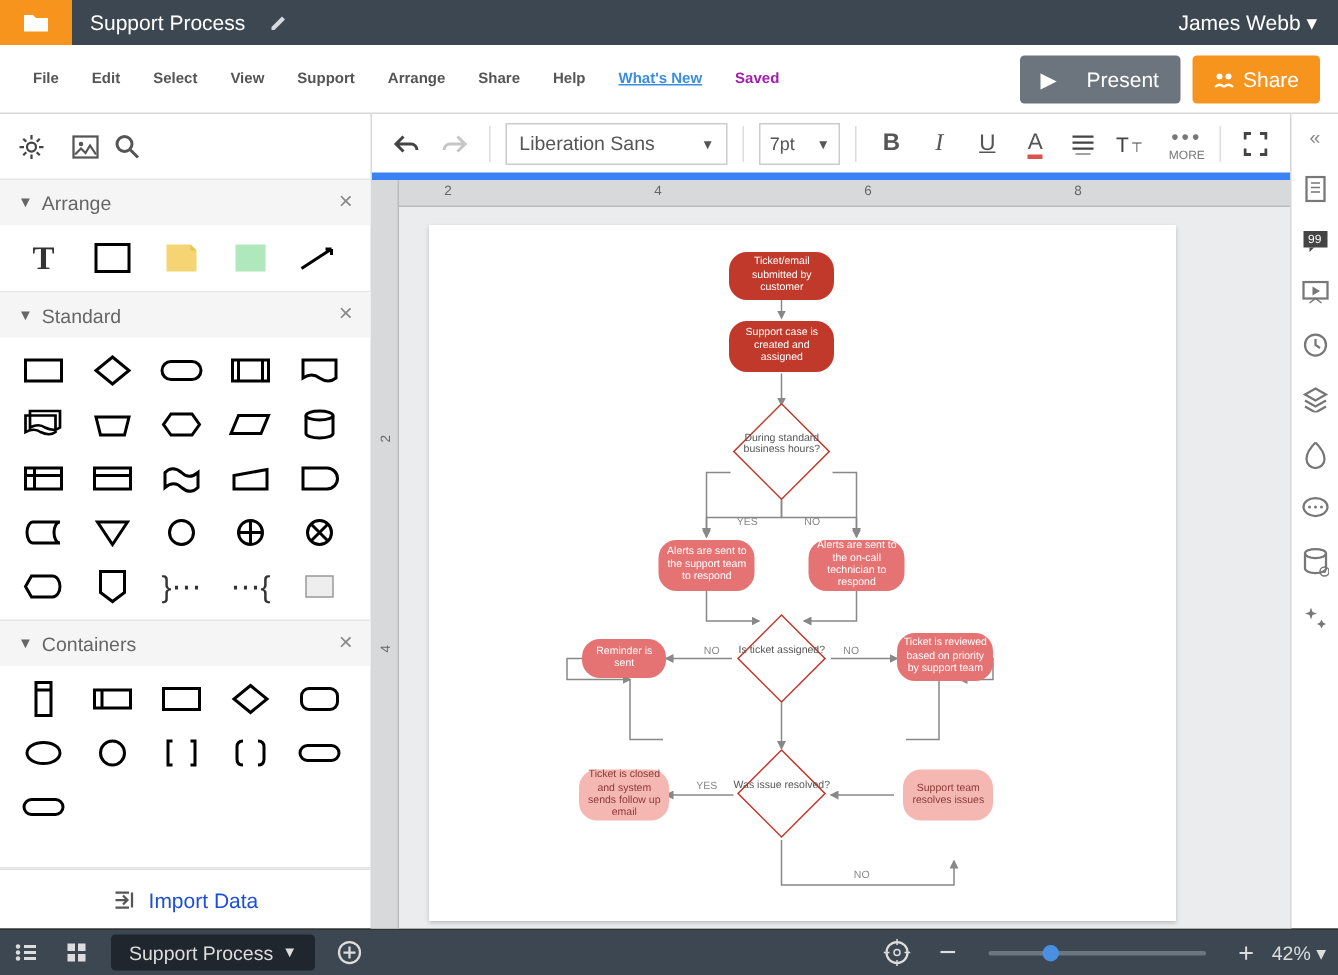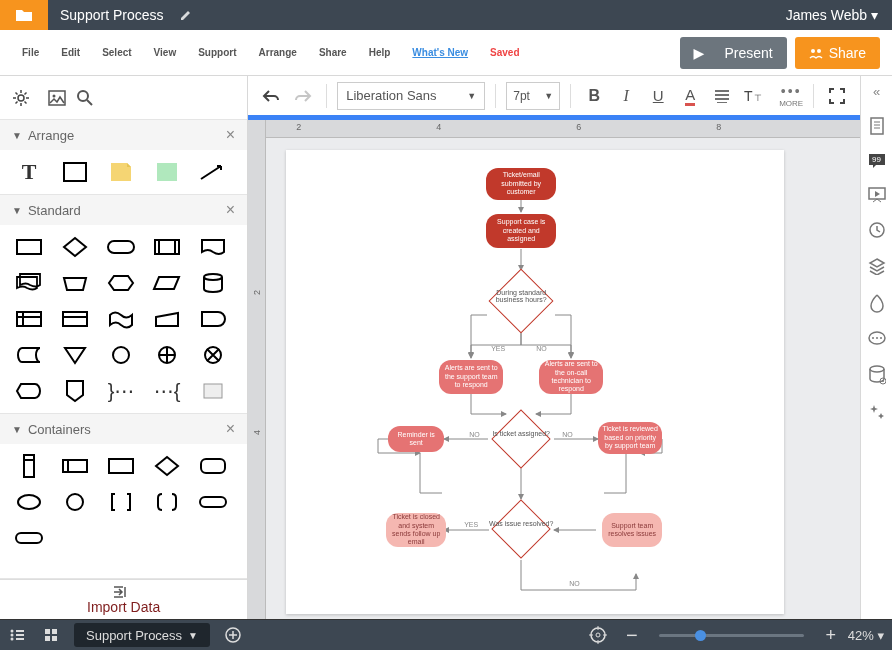--- a/index.html
+++ b/index.html
@@ -10,21 +10,21 @@
 .topbar .folder { width: 48px; height: 30px; background: #f7941e; display: flex; align-items: center; justify-content: center; }
 .topbar .docname { padding: 0 12px; font-size: 14px; }
 .topbar .edit-icon { margin-left: 4px; opacity: 0.8; }
 .topbar .spacer { flex: 1; }
 .topbar .user { padding: 0 14px; font-size: 14px; }
 
 
 .menubar { height: 46px; display: flex; align-items: center; padding: 0 12px 0 22px; border-bottom: 1px solid #d8d8d8; }
 .menubar .mitem { margin-right: 22px; color: #555; font-size: 10px; cursor: pointer; font-weight: bold; }
 .menubar .mitem.link { color: #3a8de1; text-decoration: underline; }
-.menubar .mitem.grey { color: #ef4444; }
+.menubar .mitem.grey { color: #a21caf; }
 .menubar .spacer { flex: 1; }
 .menubar .ff { display: flex; align-items: center; color: #555; margin-right: 14px; font-size: 14px; }
 .menubar .btn { height: 32px; padding: 0 14px; border-radius: 3px; display: flex; align-items: center; font-size: 14px; color: #fff; cursor: pointer; }
 .menubar .btn.present { background: #6c757d; margin-right: 8px; }
 .menubar .btn.share { background: #f7941e; }
 
 
 .workspace { display: flex; height: 543px; }
 .leftpanel { width: 298px; display: flex; flex-direction: column; border-right: 1px solid #d8d8d8; }
 
@@ -37,21 +37,21 @@
 
 .section { border-bottom: 1px solid #e5e5e5; }
 .section-hdr { height: 30px; display: flex; align-items: center; padding: 0 12px; background: #f5f5f5; color: #666; font-size: 13px; }
 .section-hdr .arr { margin-right: 6px; font-size: 10px; }
 .section-hdr .spacer { flex: 1; }
 .section-hdr .x { color: #888; font-size: 16px; }
 .section-body { padding: 10px 14px; display: flex; flex-wrap: wrap; gap: 12px 16px; }
 .shcell { width: 30px; height: 24px; display: flex; align-items: center; justify-content: center; cursor: pointer; }
 
 
-.import { height: 40px; border-top: 1px solid #ddd; display: flex; align-items: center; justify-content: center; color: #7f1d1d; font-size: 14px; flex-direction: column; }
+.import { height: 40px; border-top: 1px solid #ddd; display: flex; align-items: center; justify-content: center; color: #1d4ed8; font-size: 14px; }
 
 
 .center { flex: 1; display: flex; flex-direction: column; position: relative; }
 
 
 .tbar { height: 44px; display: flex; align-items: center; padding: 0 10px; border-bottom: 5px solid #3b82f6; gap: 6px; }
 .tbar .ticon { width: 26px; height: 26px; display: flex; align-items: center; justify-content: center; cursor: pointer; color: #555; }
 .tbar .ticon.dim { opacity: 0.3; }
 .tbar .sep { width: 1px; height: 24px; background: #ddd; margin: 0 4px; }
 .tbar .fontsel { width: 148px; height: 28px; border: 1px solid #ccc; display: flex; align-items: center; padding: 0 8px; font-size: 13px; color: #555; justify-content: space-between; }

